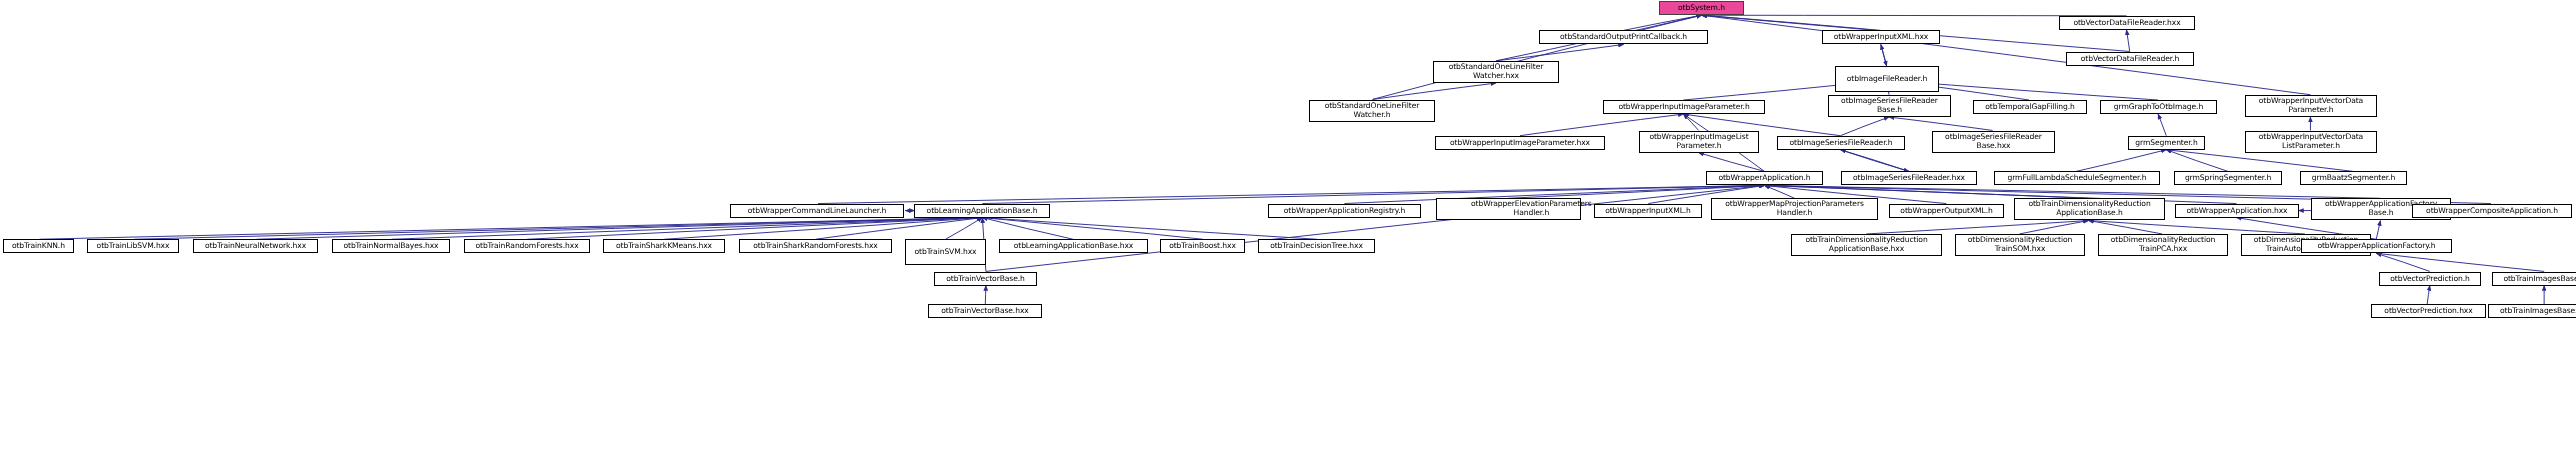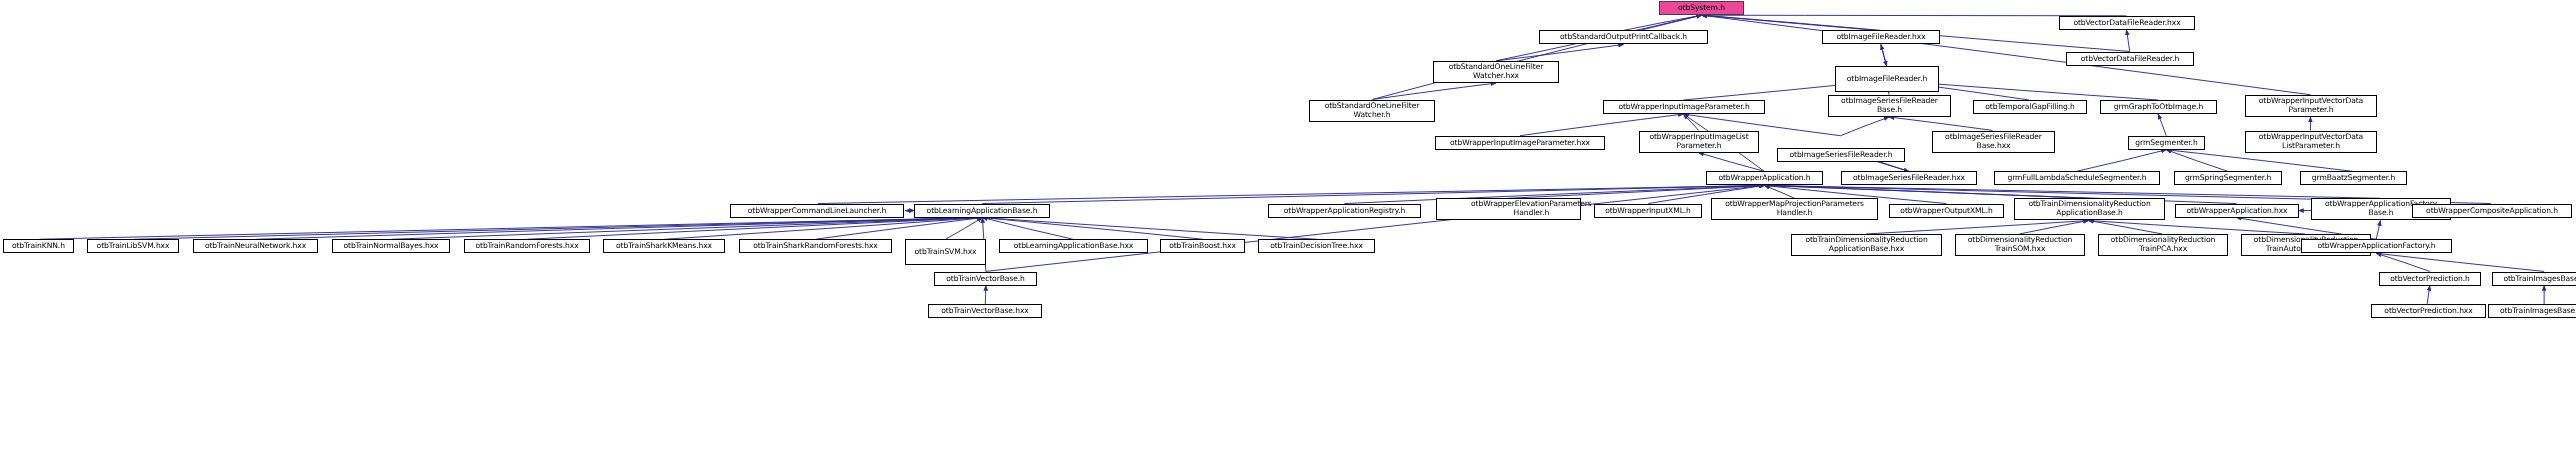--- a/index.html
+++ b/index.html
@@ -111,39 +111,39 @@
         <path d="M1683,520 Q1683.53,504 1684,488" stroke="#29298f" stroke-width="1.6" fill="none" marker-end="url(#arrow)"></path>
         <path d="M4148,520 Q4150.115,504 4152.5,488" stroke="#29298f" stroke-width="1.6" fill="none" marker-end="url(#arrow)"></path>
         <path d="M4348,520 Q4348,504 4348,488" stroke="#29298f" stroke-width="1.6" fill="none" marker-end="url(#arrow)"></path>
         <path d="M1546,360 Q1553.52,360 1562,360" stroke="#29298f" stroke-width="1.6" fill="none" marker-end="url(#arrow)"></path>
         <path d="M1562,360 Q1554.48,360 1546,360" stroke="#29298f" stroke-width="1.6" fill="none" marker-end="url(#arrow)"></path>
       </g>
   </svg>
   <div id="nodes">
       <div class="node root" style="left: 1659px; top: 1.2px; width: 85px; height: 14px;">otbSystem.h</div>
       <div class="node" style="left: 1539px; top: 30px; width: 169px; height: 14px;">otbStandardOutputPrintCallback.h</div>
-      <div class="node" style="left: 1822px; top: 30px; width: 118px; height: 14px;">otbImageFileReader.hxx</div>
+      <div class="node" style="left: 1822px; top: 30px; width: 118px; height: 14px;">otbWrapperInputXML.hxx</div>
       <div class="node" style="left: 2059px; top: 16px; width: 136px; height: 14px;">otbVectorDataFileReader.hxx</div>
       <div class="node" style="left: 2066px; top: 52px; width: 128px; height: 14px;">otbVectorDataFileReader.h</div>
       <div class="node two" style="left: 1433px; top: 61px; width: 126px; height: 22px;">otbStandardOneLineFilter
 Watcher.hxx</div>
       <div class="node" style="left: 1835px; top: 66px; width: 104px; height: 26px;">otbImageFileReader.h</div>
       <div class="node two" style="left: 1309px; top: 100px; width: 126px; height: 22px;">otbStandardOneLineFilter
 Watcher.h</div>
       <div class="node" style="left: 1603px; top: 100px; width: 162px; height: 14px;">otbWrapperInputImageParameter.h</div>
       <div class="node two" style="left: 1828px; top: 95px; width: 123px; height: 22px;">otbImageSeriesFileReader
 Base.h</div>
       <div class="node" style="left: 1973px; top: 100px; width: 114px; height: 14px;">otbTemporalGapFilling.h</div>
       <div class="node" style="left: 2100px; top: 100px; width: 117px; height: 14px;">grmGraphToOtbImage.h</div>
       <div class="node two" style="left: 2245px; top: 95px; width: 132px; height: 22px;">otbWrapperInputVectorData
 Parameter.h</div>
       <div class="node" style="left: 1435px; top: 136px; width: 170px; height: 14px;">otbWrapperInputImageParameter.hxx</div>
       <div class="node two" style="left: 1639px; top: 131px; width: 120px; height: 22px;">otbWrapperInputImageList
 Parameter.h</div>
-      <div class="node" style="left: 1777px; top: 148px; width: 128px; height: 14px;">otbImageSeriesFileReader.h</div>
+      <div class="node" style="left: 1777px; top: 136px; width: 128px; height: 14px;">otbImageSeriesFileReader.h</div>
       <div class="node two" style="left: 1932px; top: 131px; width: 123px; height: 22px;">otbImageSeriesFileReader
 Base.hxx</div>
       <div class="node" style="left: 2128px; top: 136px; width: 77px; height: 14px;">grmSegmenter.h</div>
       <div class="node two" style="left: 2245px; top: 131px; width: 132px; height: 22px;">otbWrapperInputVectorData
 ListParameter.h</div>
       <div class="node" style="left: 1706px; top: 171px; width: 117px; height: 14px;">otbWrapperApplication.h</div>
       <div class="node" style="left: 1841px; top: 171px; width: 136px; height: 14px;">otbImageSeriesFileReader.hxx</div>
       <div class="node" style="left: 1994px; top: 171px; width: 166px; height: 14px;">grmFullLambdaScheduleSegmenter.h</div>
       <div class="node" style="left: 2174px; top: 171px; width: 108px; height: 14px;">grmSpringSegmenter.h</div>
       <div class="node" style="left: 2300px; top: 171px; width: 107px; height: 14px;">grmBaatzSegmenter.h</div>

